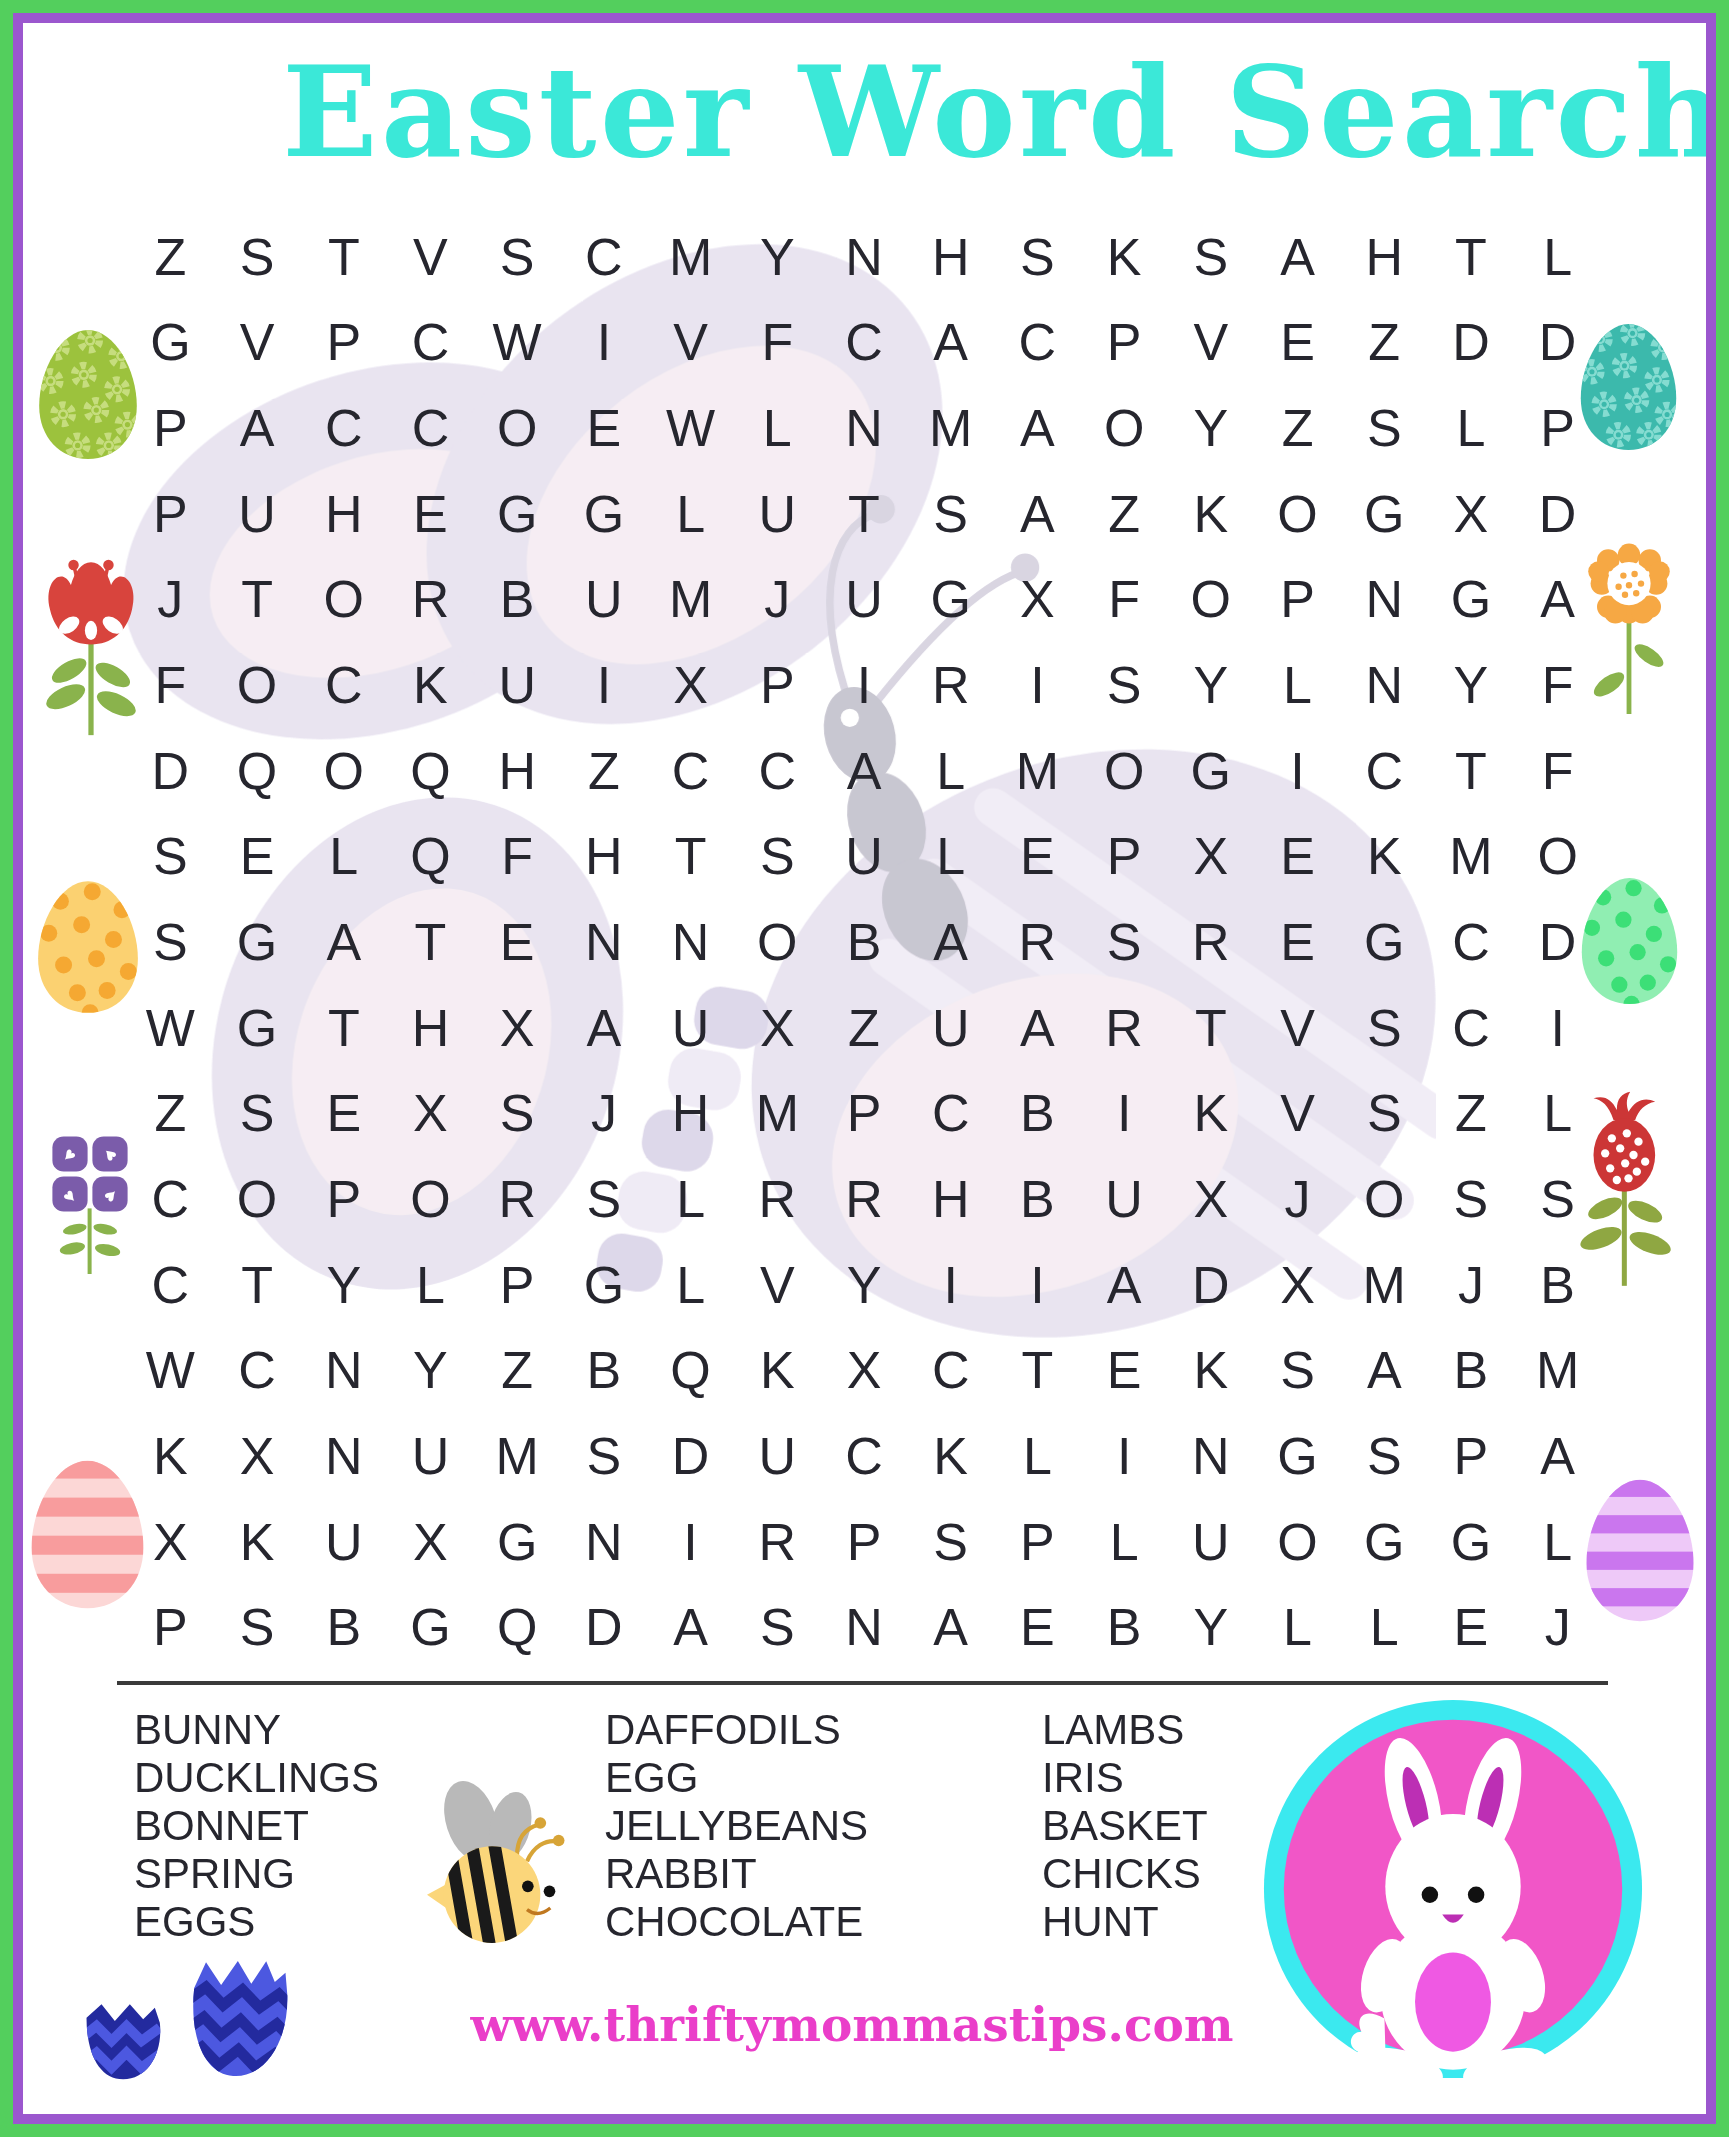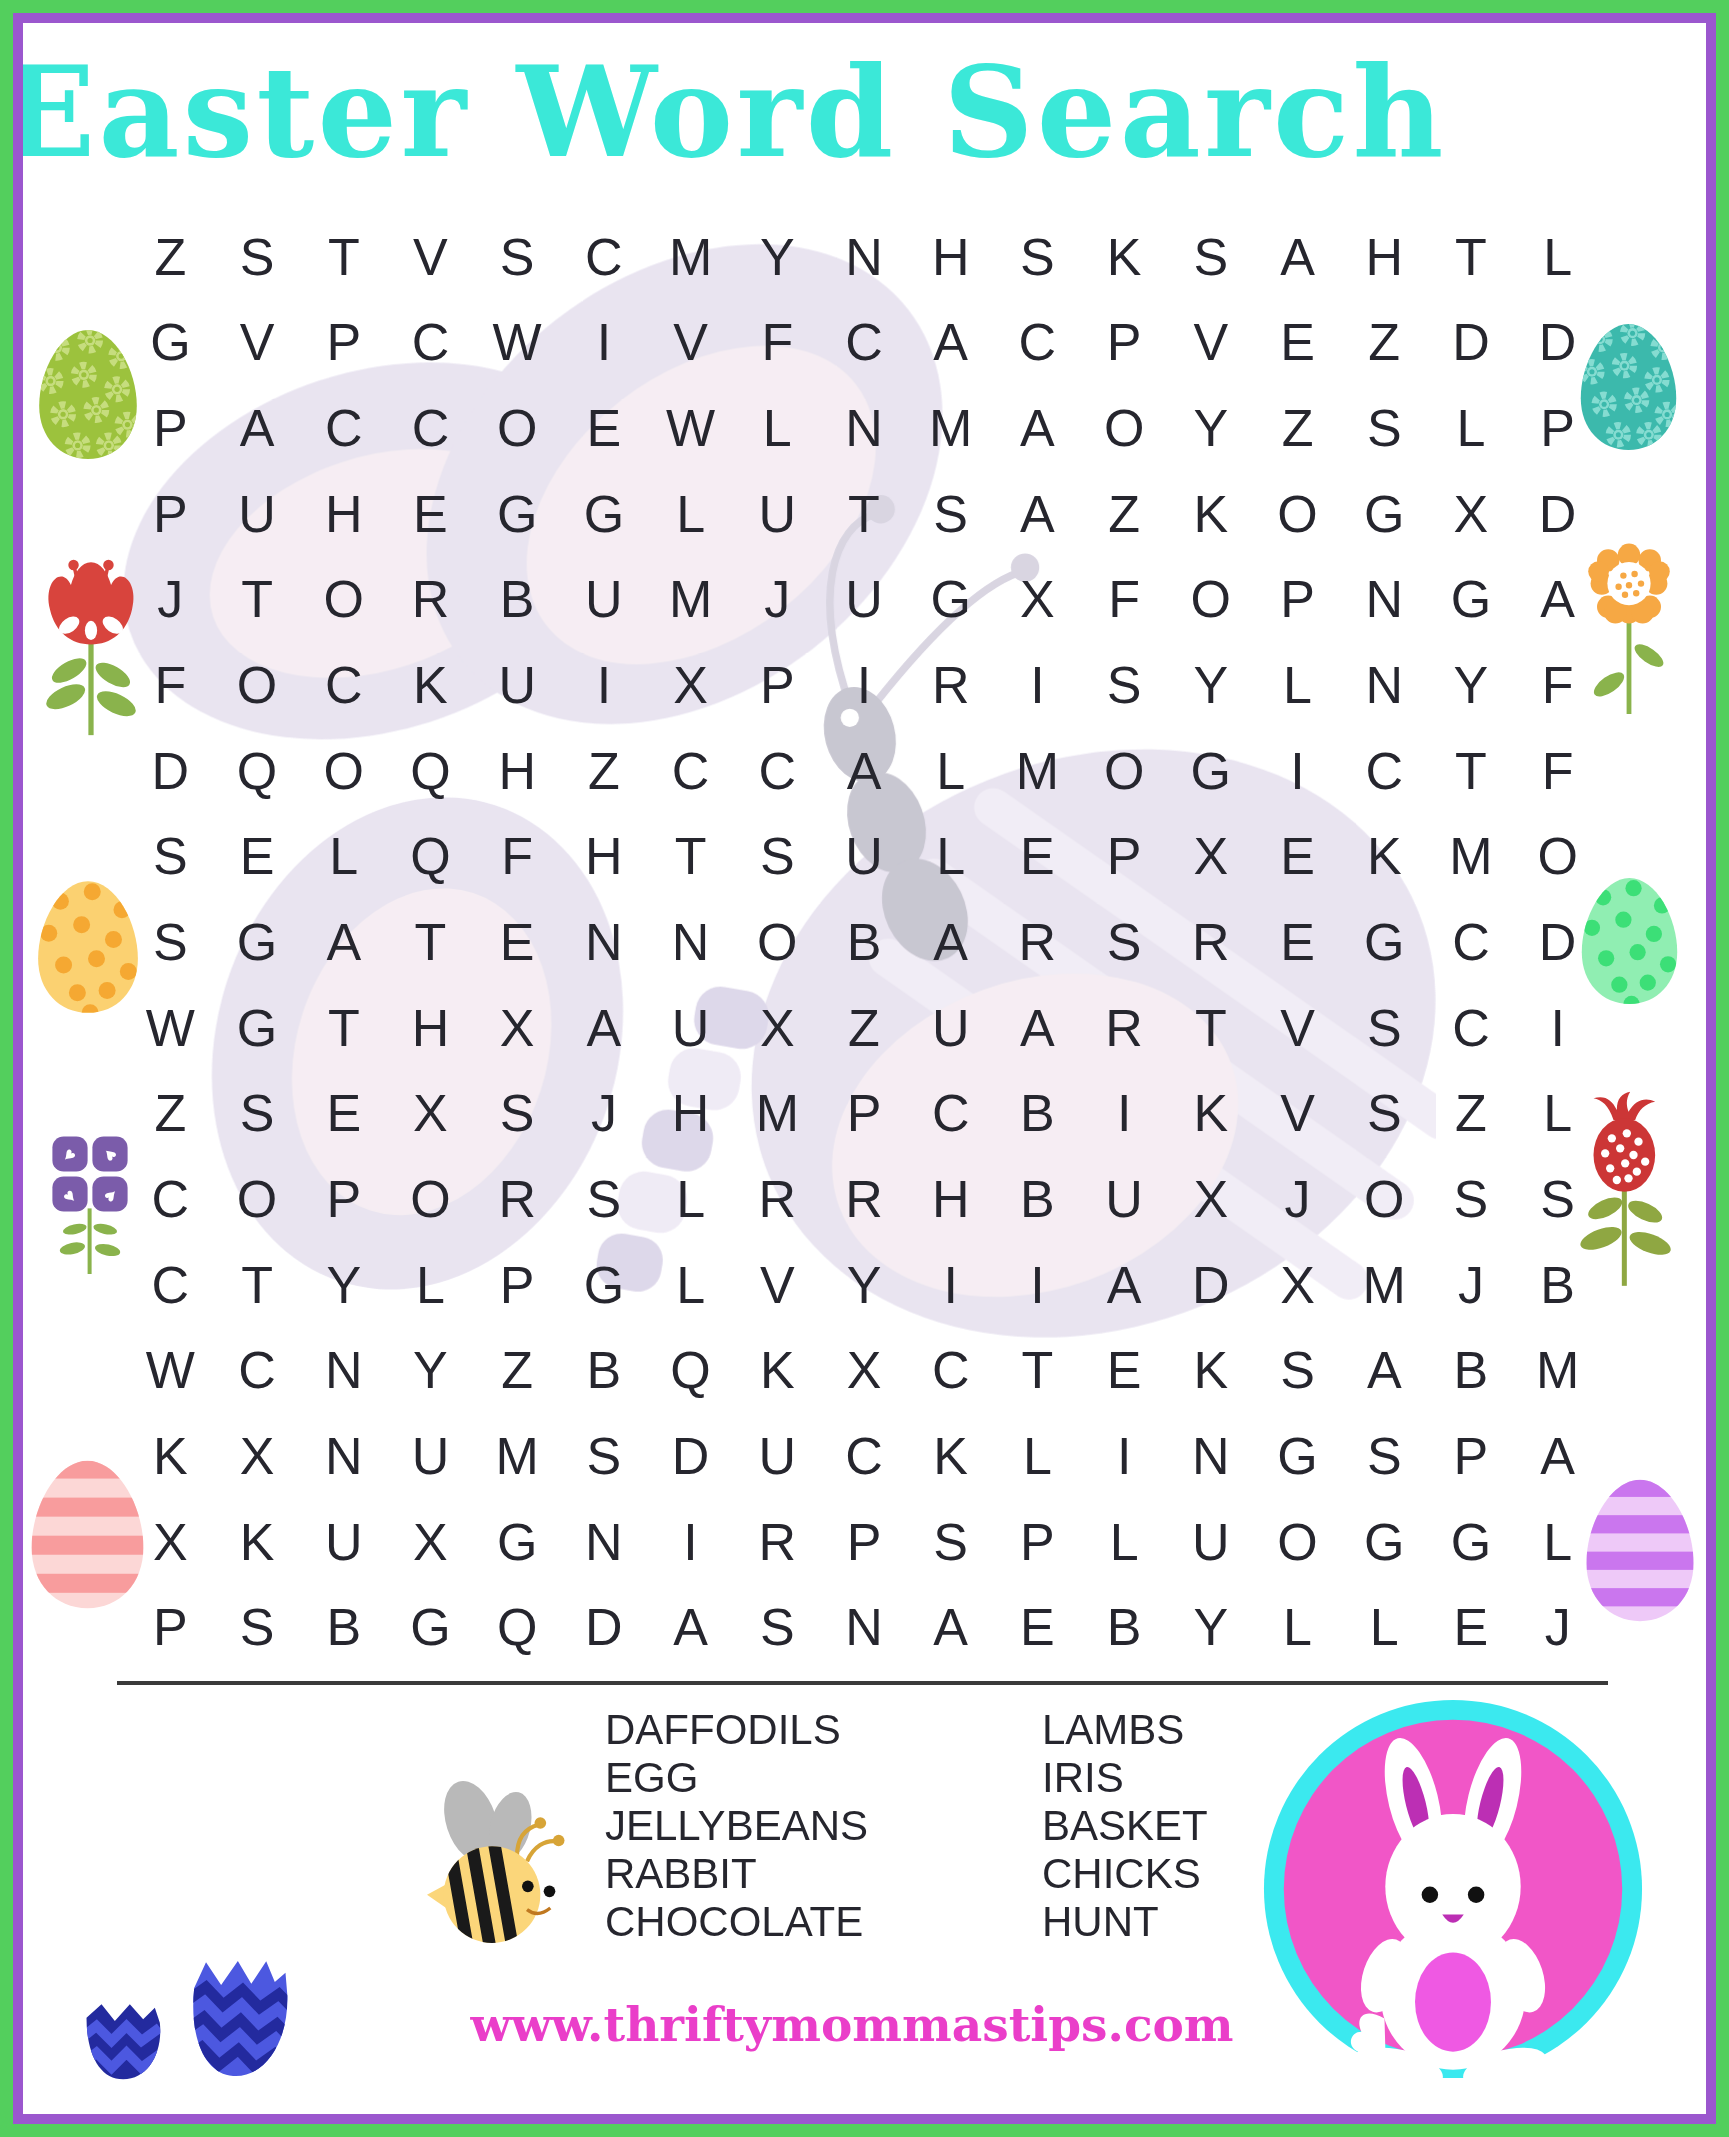--- a/index.html
+++ b/index.html
@@ -1,20 +1,20 @@
 <!DOCTYPE html>
 <html style="--border-green: #53cf5d; --border-purple: #9b57ce; --title-cyan: #3be8d8; --url-pink: #ea3ec9; --letter-ink: #26262e; --divider: #3a3a3a; --egg-green-base: #9cc23d; --egg-green-flower: #c6dd7e; --egg-teal-base: #3cb9ac; --egg-teal-flower: #85dcd1; --egg-yellow-base: #fbd171; --egg-yellow-dot: #f5a832; --egg-mint-base: #90eeb2; --egg-mint-dot: #3cdf77; --egg-pink-light: #fcd7d6; --egg-pink-dark: #f89c9d; --egg-purple-light: #eec9f8; --egg-purple-dark: #ca76ee; --tulip-red: #d8443d; --stem-green: #8ab34c; --flower-purple: #7b5caa; --daisy-orange: #f6a844; --berry-red: #cc3636; --berry-leaf: #8fa742; --bee-yellow: #fbd67a; --bee-gray: #b9b9b9; --bee-antenna: #d7a437; --badge-cyan: #3be9ef; --badge-pink: #f156c7; --bunny-ear: #bc2fb4; --bunny-belly: #ef59e3; --shell-dark: #232a9e; --shell-mid: #4c58e0; --wing: #e8e3f0; --wing-inner: #f6edf3; --wing-stripe: #f1ecf6; --wing-tail-a: #dcd6e9; --wing-tail-b: #efeaf5; --body-gray: #c6c4cf; --antenna-gray: #d7d3e0;font-size:13.4px"><head>
 <meta charset="utf-8">
 <style>
   html,body{margin:0;padding:0;background:#fff}
   .page{position:relative;width:1729px;height:2137px;background:#fff;overflow:hidden;
         font-family:"Liberation Sans",sans-serif}
   .frame-green{position:absolute;inset:0;border:13.4px solid var(--border-green);z-index:20;pointer-events:none}
   .frame-purple{position:absolute;inset:13.4px;border:10px solid var(--border-purple);z-index:20;pointer-events:none}
-  .title{position:absolute;top:37px;left:0;width:100%;text-align:left;
+  .title{position:absolute;top:37px;left:0;width:100%;text-align:right;
          font-family:"DejaVu Serif",serif;font-weight:bold;font-size:125px;line-height:1.2;
          color:var(--title-cyan);z-index:5;letter-spacing:3.3px}
   .grid{position:absolute;left:127px;top:214px;width:1474px;height:1456px;display:grid;
         grid-template-columns:repeat(17,1fr);grid-template-rows:repeat(17,1fr);
         font-size:52px;color:var(--letter-ink);z-index:3}
   .grid span{display:flex;align-items:center;justify-content:center}
   .butterfly{position:absolute;left:100px;top:192px;z-index:1;pointer-events:none}
   .divider{position:absolute;left:117px;top:1681px;width:1491px;height:4.2px;background:var(--divider);z-index:4}
   .wcol{list-style:none;margin:0;padding:0;position:absolute;top:1706px;font-size:42px;
         line-height:48px;color:var(--letter-ink);z-index:4}
@@ -599,20 +599,27 @@
     <path d="M50 3 C76 3 97 42 97 76 C97 106 77 127 50 127 C23 127 3 106 3 76 C3 42 24 3 50 3 Z" fill="var(--egg-purple-light)"></path>
     <g clip-path="url(#cpu)" fill="var(--egg-purple-dark)">
       <rect x="0" y="2" width="100" height="16"></rect>
         <rect x="0" y="34" width="100" height="16"></rect>
       <rect x="0" y="66" width="100" height="16"></rect>
         <rect x="0" y="98" width="100" height="16"></rect>
     </g>
   </svg>
 
   <div class="divider"></div>
+  <ul class="wcol c1">
+      <li>BUNNY</li>
+      <li>DUCKLINGS</li>
+      <li>BONNET</li>
+      <li>SPRING</li>
+      <li>EGGS</li>
+    </ul>
   <ul class="wcol c3">
       <li>LAMBS</li>
       <li>IRIS</li>
       <li>BASKET</li>
       <li>CHICKS</li>
       <li>HUNT</li>
     </ul>
   <ul class="wcol c2">
       <li>DAFFODILS</li>
       <li>EGG</li>

